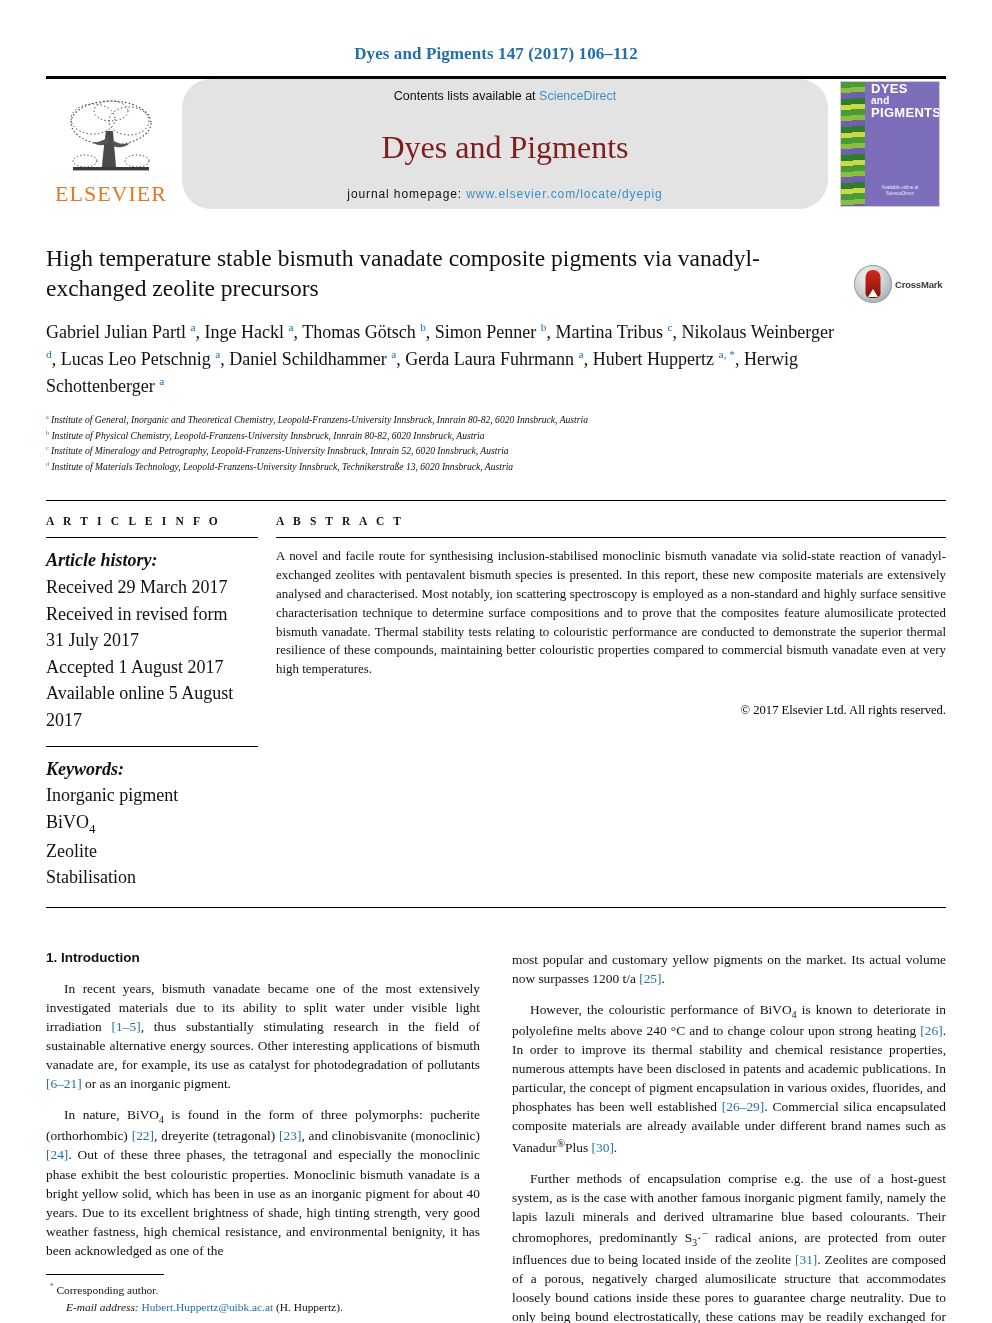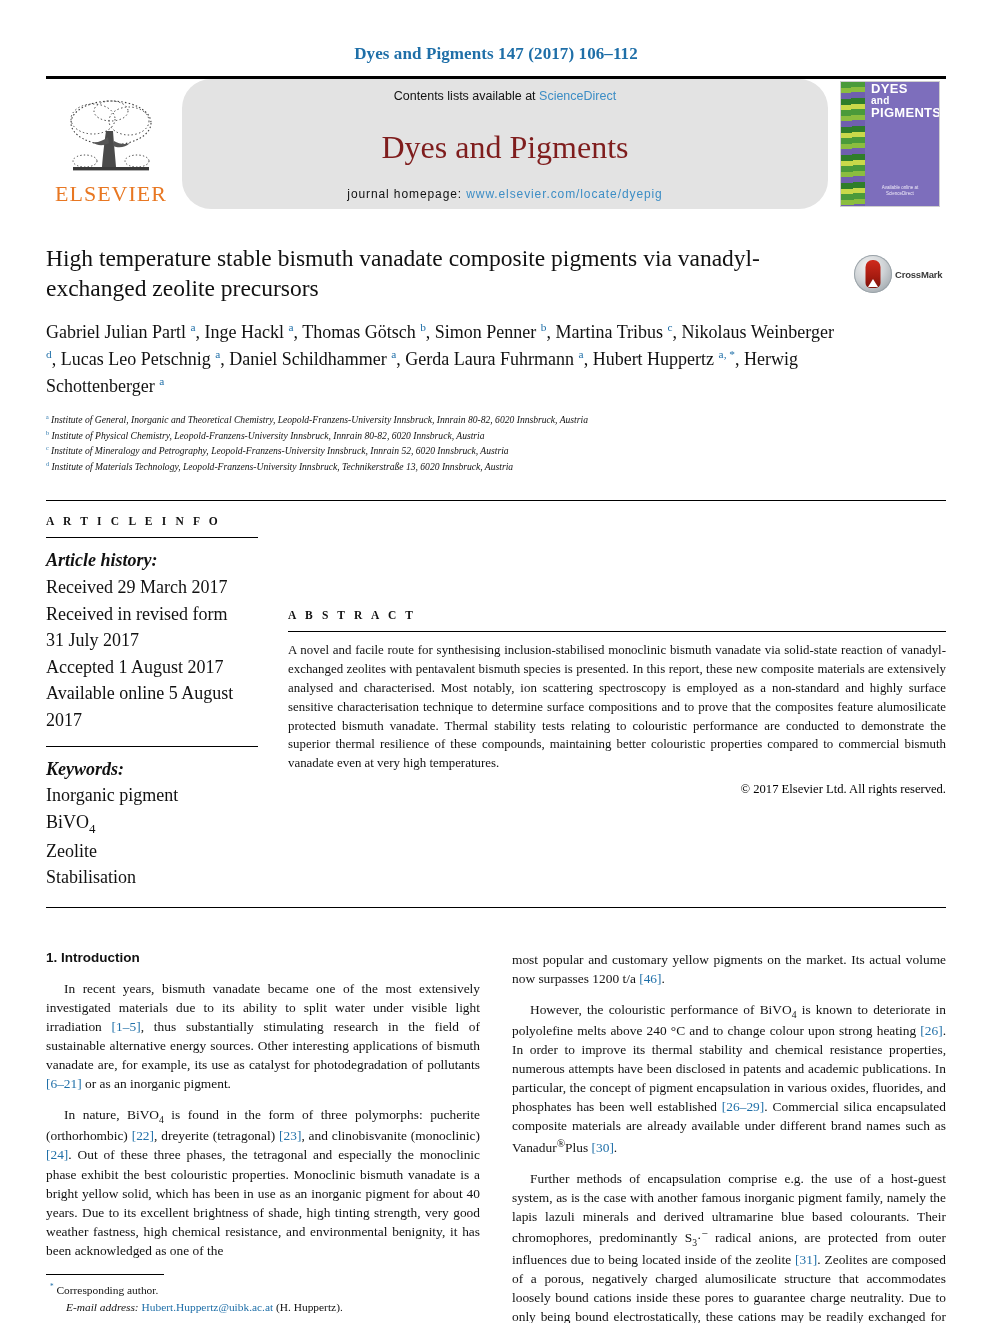--- a/index.html
+++ b/index.html
@@ -145,21 +145,21 @@
     font-size: 4.5px;
     line-height: 1.5;
     text-align: center;
     width: 58px;
   }
 
   
   .title-block {
     margin-top: 34px;
     display: flex;
-    align-items: center;
+    align-items: flex-end;
     gap: 12px;
   }
   .title-wrap { flex: 1 1 auto; }
   h1.article-title {
     font-family: "Liberation Serif", serif;
     font-weight: normal;
     font-size: 23.5px;
     line-height: 1.28;
     margin: 0;
     color: #111;
@@ -230,22 +230,21 @@
     color: #111;
   }
   .aff sup { font-style: normal; }
 
   
   .info-abstract {
     margin-top: 26px;
     border-top: 1px solid #000;
     padding-top: 14px;
     display: flex;
-    gap: 30px;
-    align-items: center;
+    gap: 18px;
   }
   .col-info { width: 212px; flex: 0 0 212px; }
   .col-abstract { flex: 1 1 auto; }
 
   .sec-label {
     font-family: "Liberation Serif", serif;
     font-weight: bold;
     font-size: 11.5px;
     letter-spacing: 3.2px;
     color: #111;
@@ -267,21 +266,21 @@
     font-family: "Liberation Serif", serif;
     font-size: 12.9px;
     line-height: 1.46;
     text-align: justify;
     color: #111;
   }
   .copyright {
     text-align: right;
     font-family: "Liberation Serif", serif;
     font-size: 12.6px;
-    margin-top: 9px;
+    margin-top: 24px;
   }
   .bottom-rule {
     border-top: 1px solid #000;
     margin-top: 16px;
   }
 
   
   .body-cols {
     margin-top: 42px;
     display: flex;
@@ -460,19 +459,19 @@
         <div class="corr">
           <sup>*</sup> <span>Corresponding author.</span><br>
           <span style="padding-left:8px;"><em>E-mail address:</em> <span class="link">Hubert.Huppertz@uibk.ac.at</span> <span>(H. Huppertz).</span></span>
         </div>
         <div class="doi-line">http://dx.doi.org/10.1016/j.dyepig.2017.08.001</div>
         <div class="issn-line">0143-7208/© 2017 Elsevier Ltd. All rights reserved.</div>
       </div>
     </div>
 
     <div class="bcol">
-      <p class="para" style="text-indent:0;">most popular and customary yellow pigments on the market. Its actual volume now surpasses 1200 t/a <span class="ref">[46]</span>.</p>
+      <p class="para" style="text-indent:0;">most popular and customary yellow pigments on the market. Its actual volume now surpasses 1200 t/a <span class="ref">[25]</span>.</p>
       <p class="para">However, the colouristic performance of BiVO<sub>4</sub> is known to deteriorate in polyolefine melts above 240 °C and to change colour upon strong heating <span class="ref">[26]</span>. In order to improve its thermal stability and chemical resistance properties, numerous attempts have been disclosed in patents and academic publications. In particular, the concept of pigment encapsulation in various oxides, fluorides, and phosphates has been well established <span class="ref">[26–29]</span>. Commercial silica encapsulated composite materials are already available under different brand names such as Vanadur<sup>®</sup>Plus <span class="ref">[30]</span>.</p>
       <p class="para">Further methods of encapsulation comprise e.g. the use of a host-guest system, as is the case with another famous inorganic pigment family, namely the lapis lazuli minerals and derived ultramarine blue based colourants. Their chromophores, predominantly S<sub>3</sub>·<sup>−</sup> radical anions, are protected from outer influences due to being located inside of the zeolite <span class="ref">[31]</span>. Zeolites are composed of a porous, negatively charged alumosilicate structure that accommodates loosely bound cations inside these pores to guarantee charge neutrality. Due to only being bound electrostatically, these cations may be readily exchanged for others in a contact solution <span class="ref">[32]</span> — a property that has been, among numerous other application</p>
     </div>
   </div>
 
 </div>
 
 </body></html>

